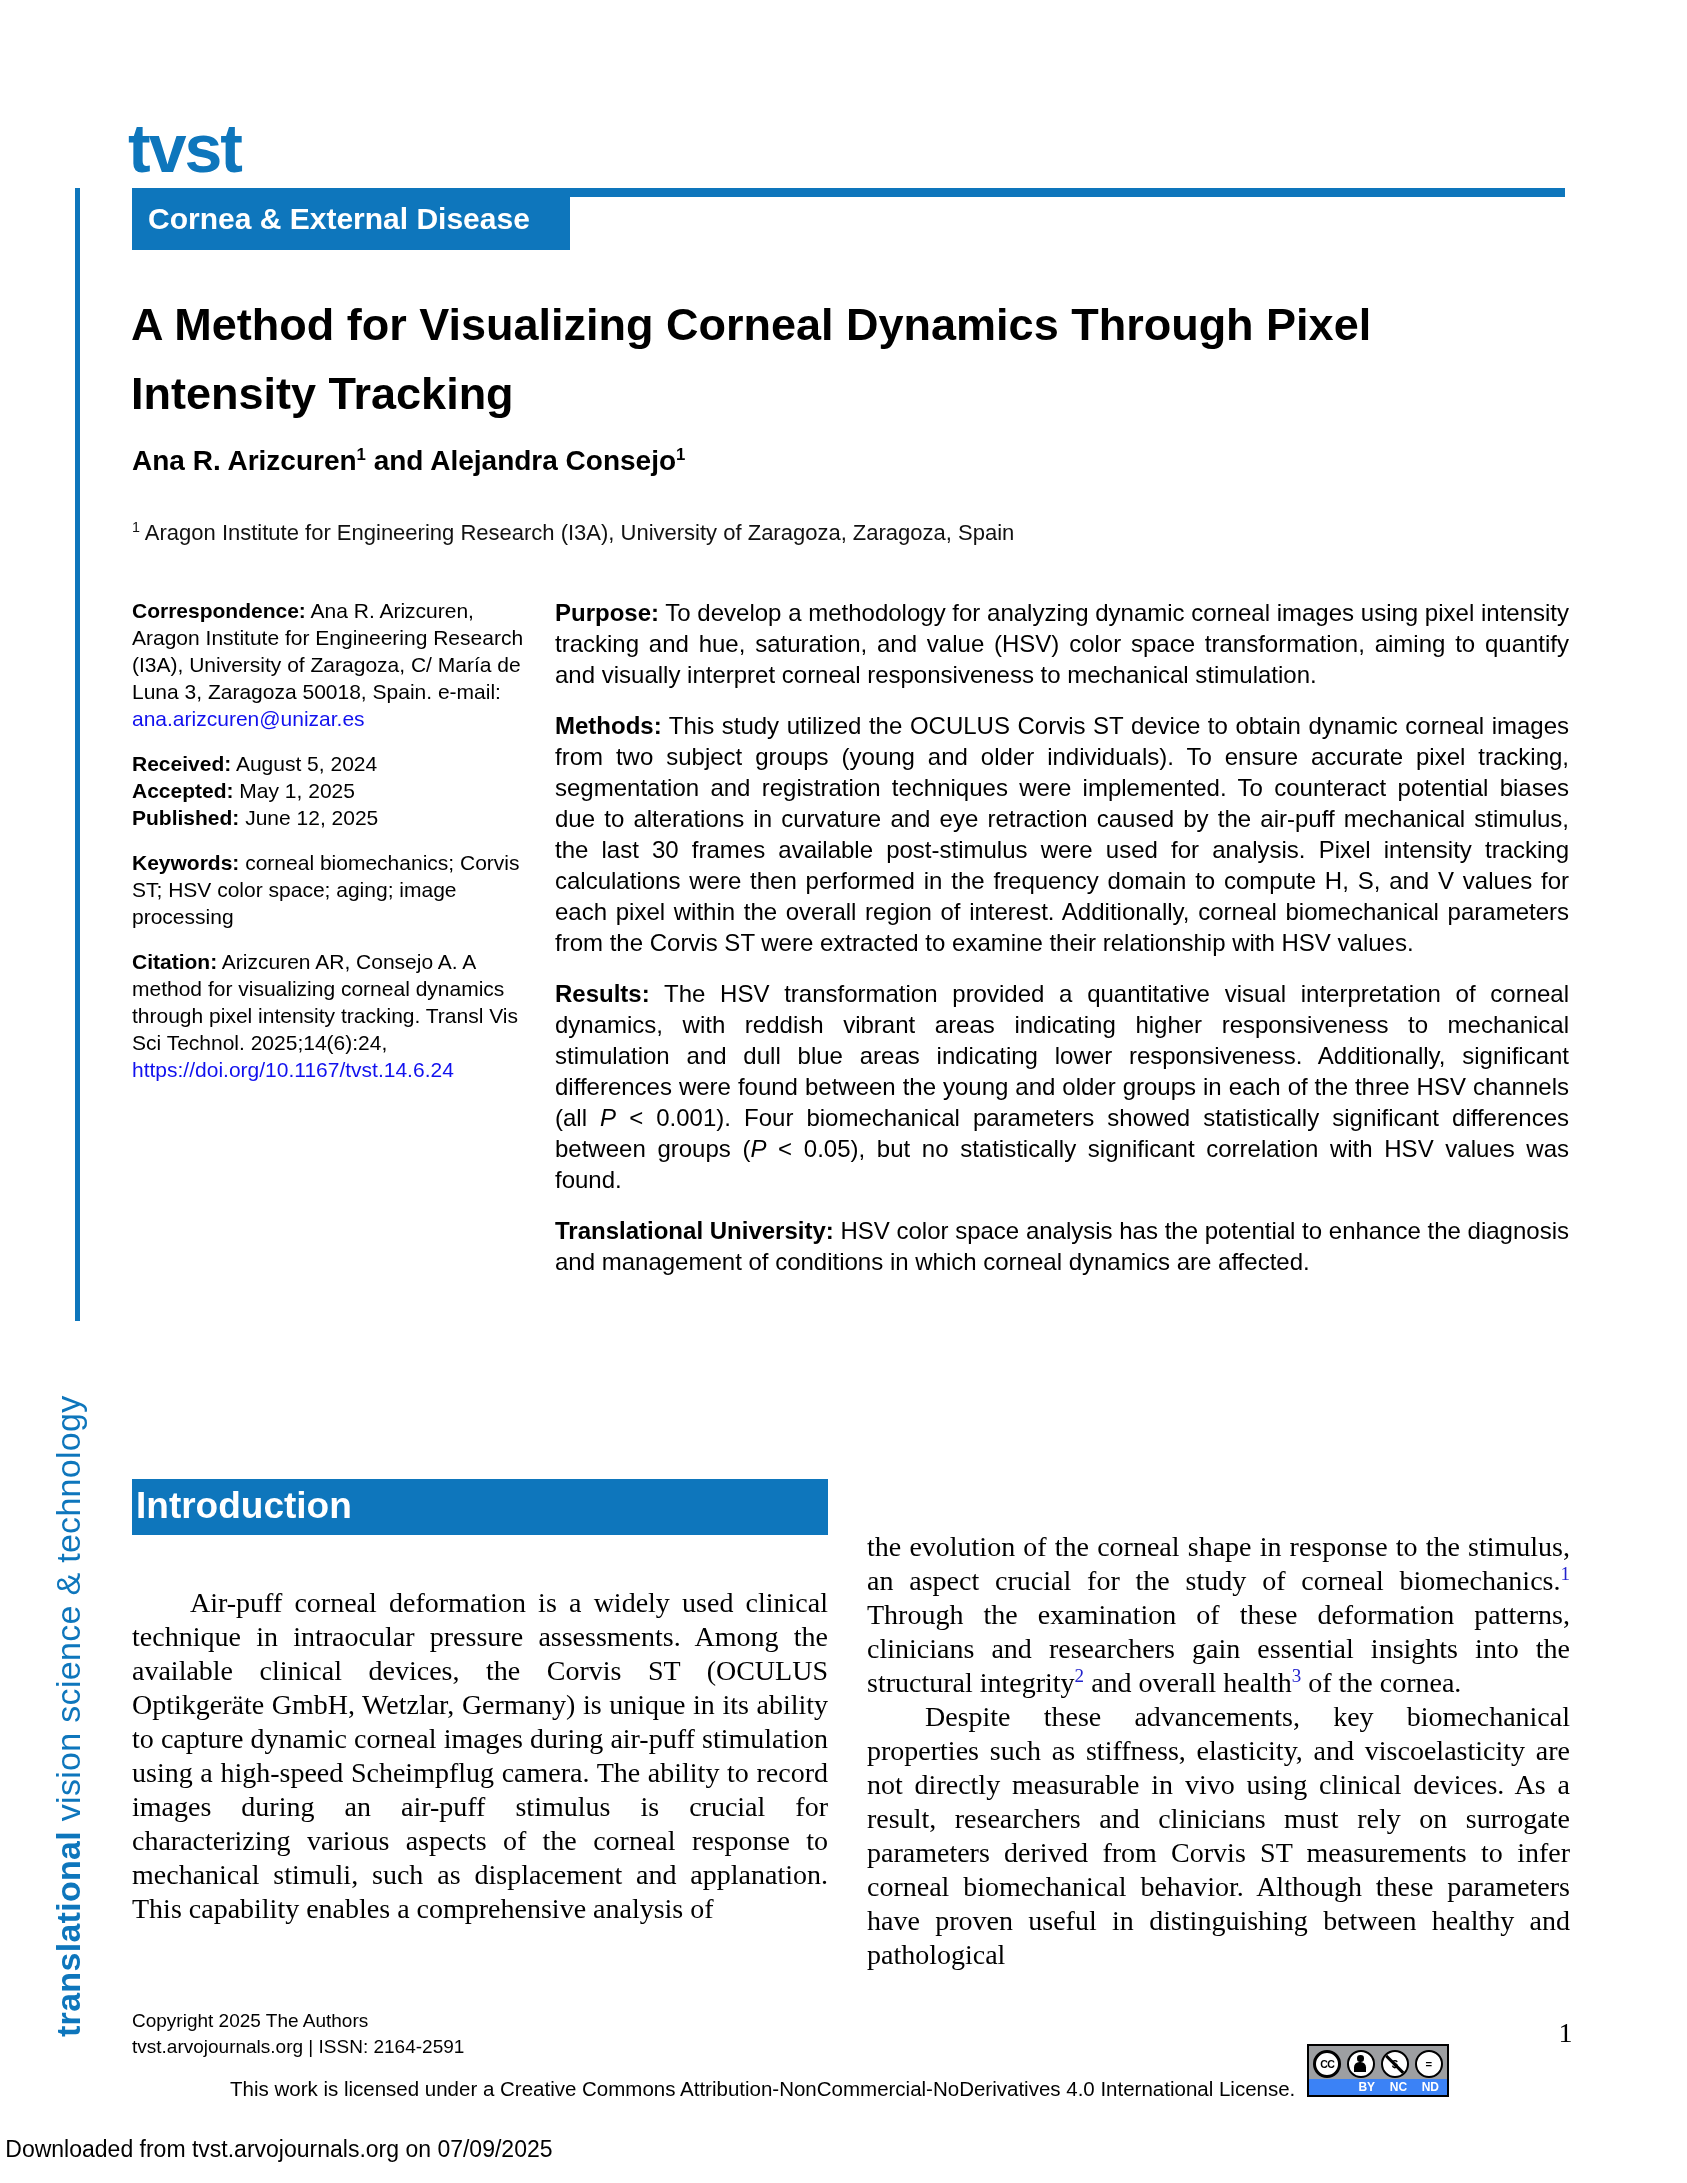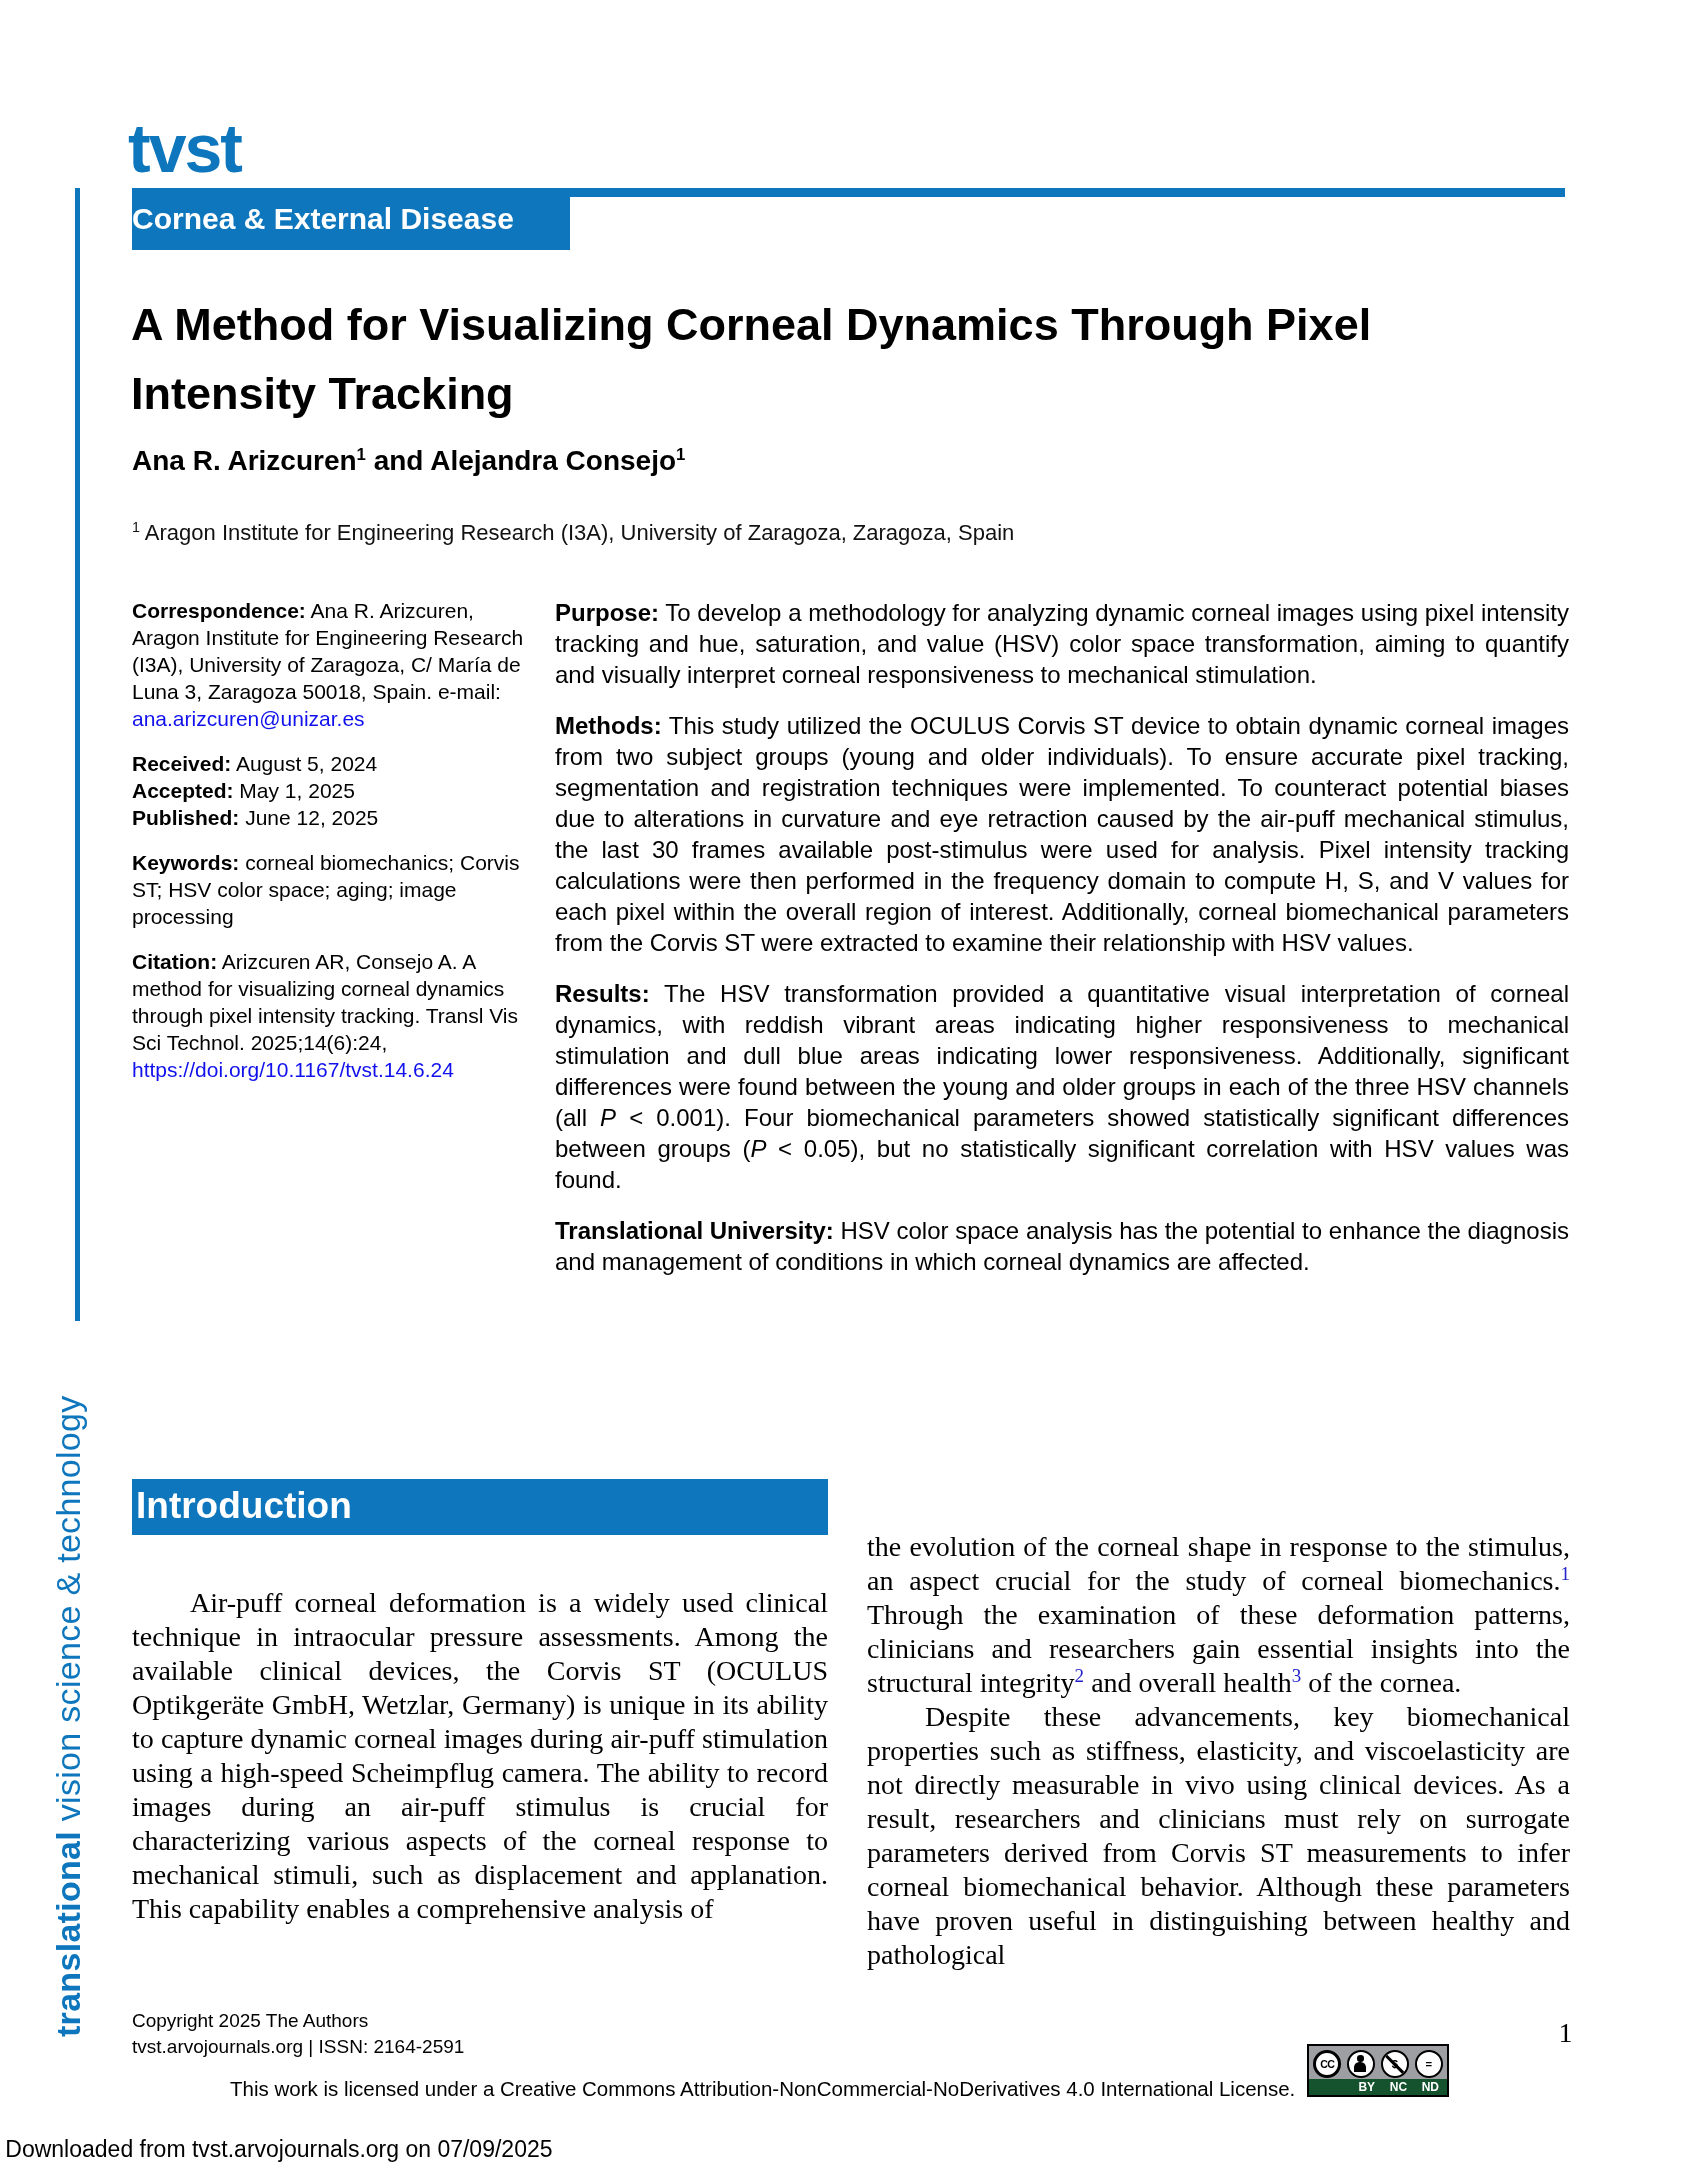--- a/index.html
+++ b/index.html
@@ -13,21 +13,21 @@
     overflow:hidden;
   }
   
   .logo{
     position:absolute;left:128px;top:114px;
     font-size:68px;line-height:1;letter-spacing:-2px;
     color:#0e76bc;font-weight:700;
   }
   .banner{
     position:absolute;left:132px;top:188px;width:438px;height:62px;
-    background:#0e76bc;box-sizing:border-box;
+    background:#0e76bc;box-sizing:border-box;padding-left:16px;
     color:#ffffff;font-size:30px;font-weight:700;line-height:61px;
     letter-spacing:0px;
   }
   .banner-rule{
     position:absolute;left:570px;top:188px;width:995px;height:8.6px;
     background:#0e76bc;
   }
   .title{
     position:absolute;left:131px;top:290px;width:1403px;
     font-size:45px;font-weight:700;line-height:69px;color:#000;
@@ -109,21 +109,21 @@
     width:28px;height:28px;border-radius:50%;background:#fff;
     border:2.6px solid #000;box-sizing:border-box;
     display:flex;align-items:center;justify-content:center;
     font-weight:700;font-size:11.3px;color:#000;position:relative;overflow:hidden;
   }
   .cc-circle.cc{border-width:3.3px;font-size:10.6px;letter-spacing:-0.7px;}
   .person-head{width:6.6px;height:6.6px;border-radius:50%;background:#000;position:absolute;top:3.3px;left:8px;}
   .person-body{width:12px;height:10px;border-radius:5.3px 5.3px 0 0;background:#000;position:absolute;top:10.6px;left:5.3px;}
   .nc-strike{position:absolute;left:-2.6px;top:10px;width:28px;height:2.6px;background:#000;transform:rotate(45deg);}
   .cc-labels{
-    position:absolute;left:0;bottom:0;width:100%;height:16px;background:#14532d;
+    position:absolute;left:0;bottom:0;width:100%;height:16px;background:#3b82f6;
     display:flex;justify-content:flex-end;align-items:center;gap:14.6px;
     padding-right:8px;box-sizing:border-box;
     color:#fff;font-size:12px;font-weight:700;
   }
   .downloaded{
     position:absolute;left:5.3px;top:2136px;
     font-size:23px;color:#000;
   }
 </style>
 </head>

